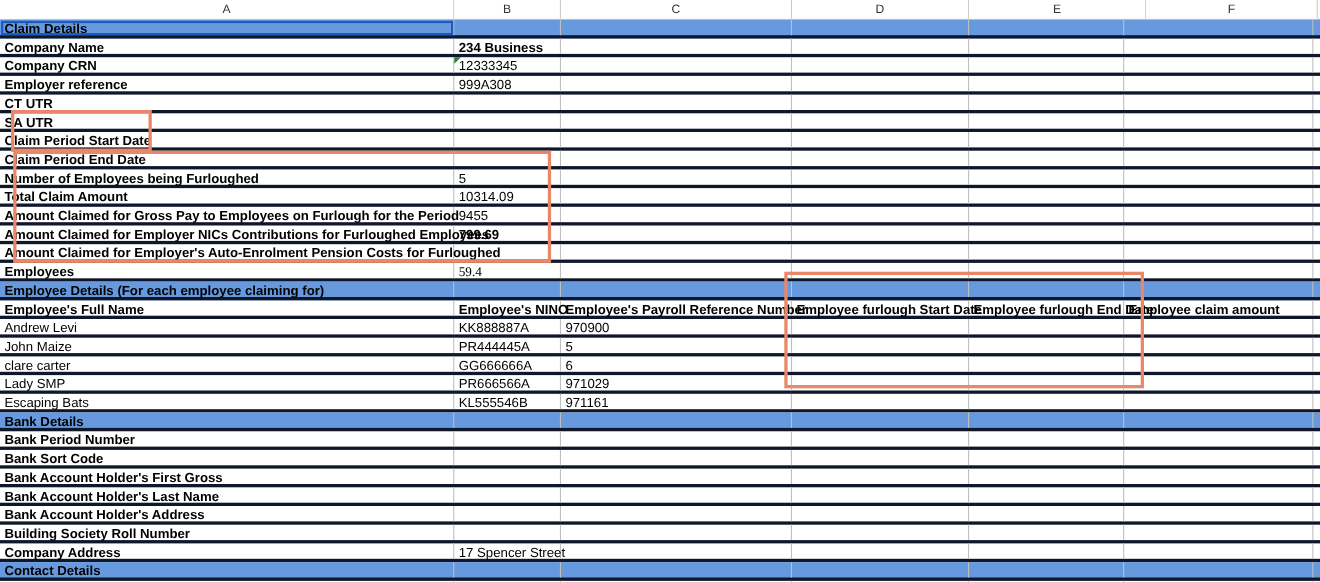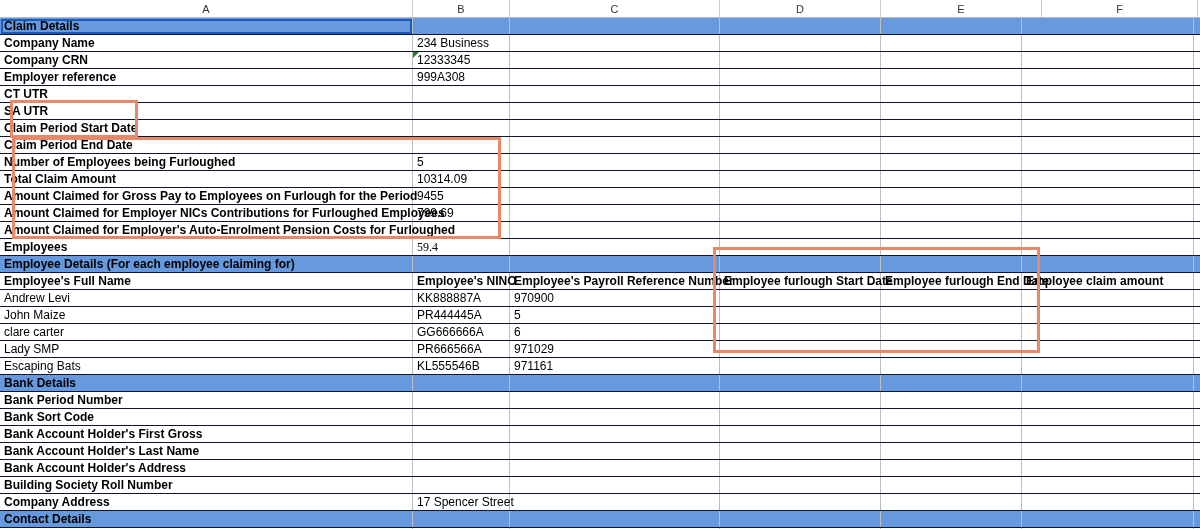--- a/index.html
+++ b/index.html
@@ -22,21 +22,21 @@
     text-align: center;
     border-right: 1px solid #ccc;
     font-size: 11px;
     line-height: 18px;
     background: #fff;
   }
   .grid { position: relative; }
   .row {
     display: flex;
     height: 17px;
-    border-bottom: 1px solid #0f172a;
+    border-bottom: 3px solid #0f172a;
   }
   .cell {
     border-right: 1px solid #bfbfbf;
     padding: 0 4px 0 4px;
     line-height: 16px;
     white-space: nowrap;
     overflow: visible;
     position: relative;
   }
   .cA { width: 413px; }
@@ -100,21 +100,21 @@
       <div class="cell cA" style="position:relative;"><span>Claim Details</span><div class="selected-frame"></div></div>
       <div class="cell cB"></div>
         <div class="cell cC"></div>
         <div class="cell cD"></div>
         <div class="cell cE"></div>
         <div class="cell cF"></div>
     </div>
 
     <div class="row bold">
       <div class="cell cA">Company Name</div>
-      <div class="cell cB" style="font-weight:normal;">234 Business</div>
+      <div class="cell cB" style="font-weight:bold;">234 Business</div>
       <div class="cell cC"></div>
         <div class="cell cD"></div>
         <div class="cell cE"></div>
         <div class="cell cF"></div>
     </div>
     <div class="row bold">
       <div class="cell cA">Company CRN</div>
       <div class="cell cB" style="font-weight:normal;position:relative;"><div class="tri"></div><span>12333345</span></div>
       <div class="cell cC"></div>
         <div class="cell cD"></div>
@@ -180,21 +180,21 @@
     <div class="row bold">
       <div class="cell cA">Amount Claimed for Gross Pay to Employees on Furlough for the Period</div>
       <div class="cell cB" style="font-weight:normal;">9455</div>
       <div class="cell cC"></div>
         <div class="cell cD"></div>
         <div class="cell cE"></div>
         <div class="cell cF"></div>
     </div>
     <div class="row bold">
       <div class="cell cA">Amount Claimed for Employer NICs Contributions for Furloughed Employees</div>
-      <div class="cell cB" style="font-weight:normal;">799.69</div>
+      <div class="cell cB" style="font-weight:bold;">799.69</div>
       <div class="cell cC"></div>
         <div class="cell cD"></div>
         <div class="cell cE"></div>
         <div class="cell cF"></div>
     </div>
     <div class="row bold">
       <div class="cell cA">Amount Claimed for Employer's Auto-Enrolment Pension Costs for Furloughed</div>
       <div class="cell cB" style="font-weight:normal;"></div>
       <div class="cell cC"></div>
         <div class="cell cD"></div>

